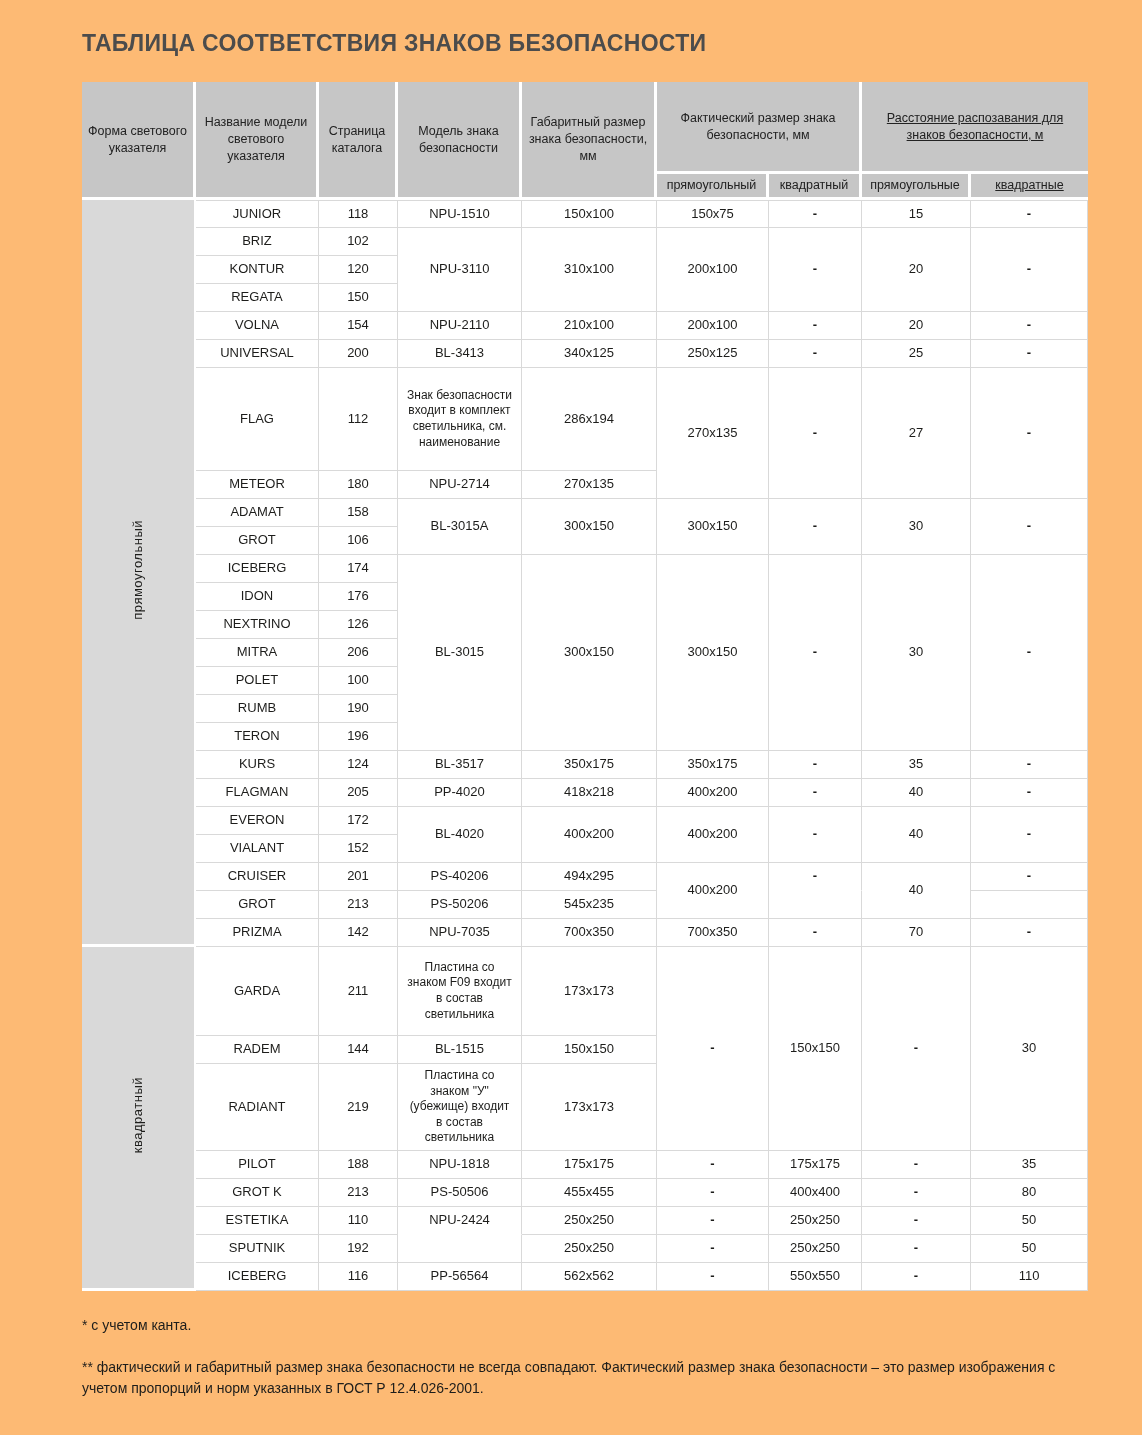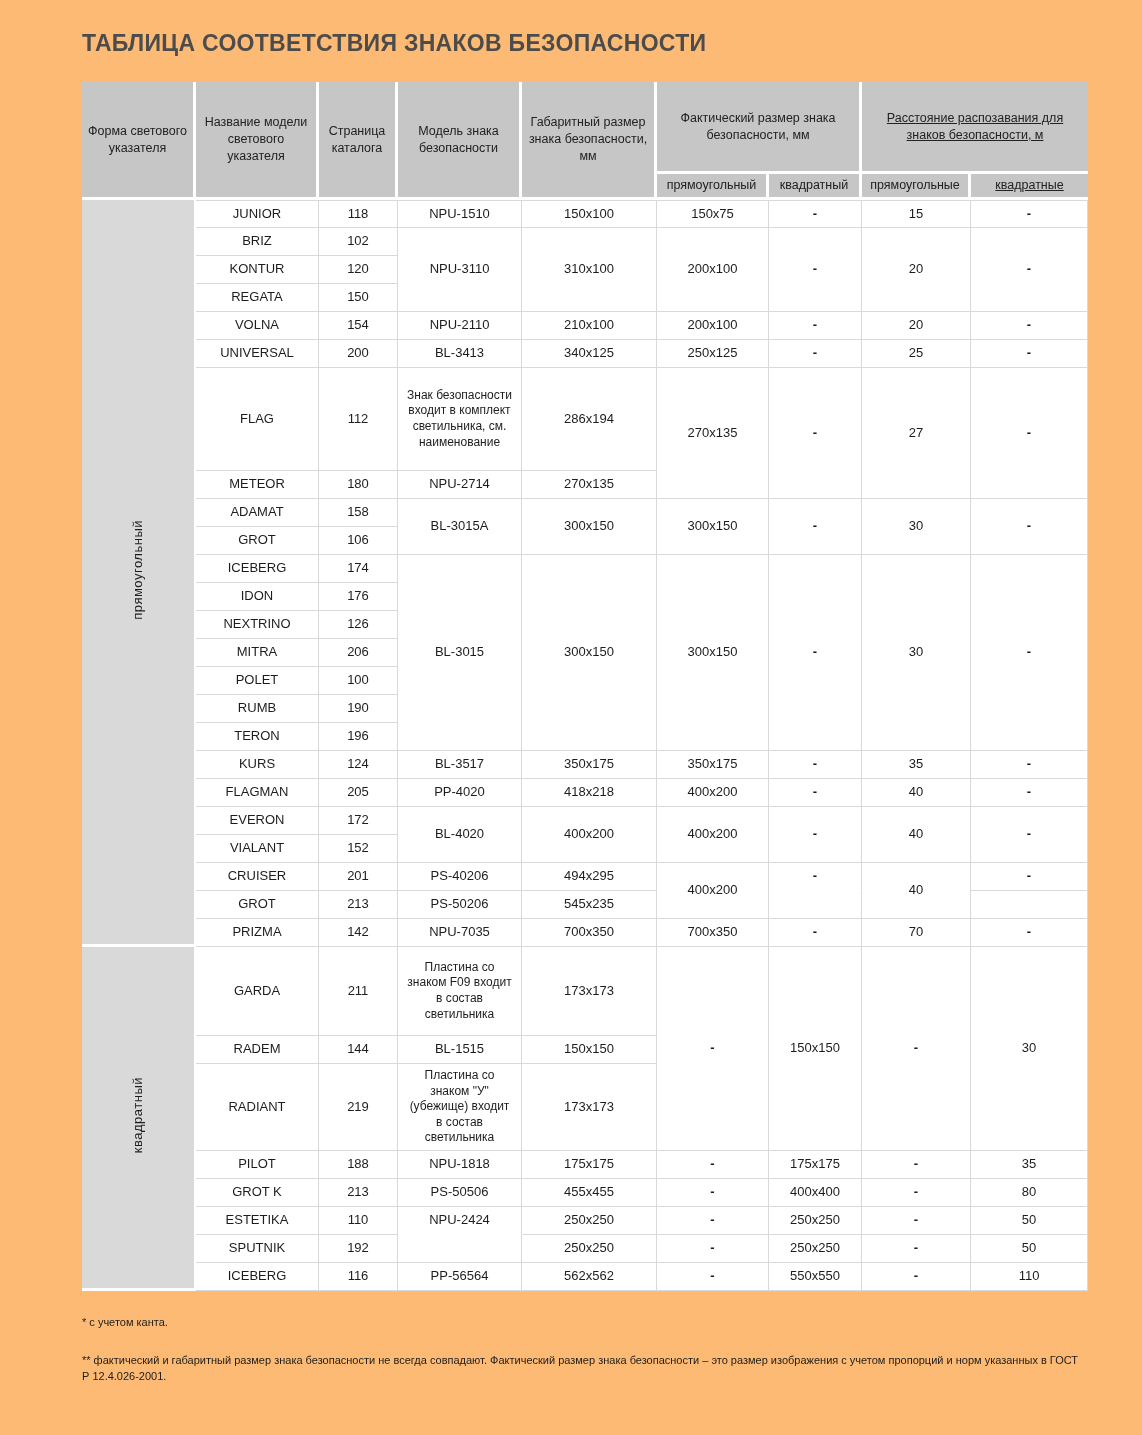--- a/index.html
+++ b/index.html
@@ -35,21 +35,21 @@
     border-bottom: 3px solid #fff; border-top: none !important;
   }
   .t td.side .v {
     writing-mode: vertical-rl; transform: rotate(180deg);
     display: inline-block; font-size: 13px; letter-spacing: 0.5px; color: #1d1d1b;
   }
   .t td.note { font-size: 12px; line-height: 1.3; padding: 4px 8px; }
   .t td.dash { font-weight: 700; }
   .t td.nbb { border-bottom: 1px solid #ffffff; }
   .footnotes { width: 1000px; }
-  .fn { font-size: 11px; line-height: 1.45; margin: 0; color: #1d1d1b; }
+  .fn { font-size: 14px; line-height: 1.45; margin: 0; color: #1d1d1b; }
   .fn-1 { margin-top: 24px; }
   .fn-2 { margin-top: 22px; }
 </style>
 </head>
 <body>
 
 <div class="page">
   <h1 class="title">ТАБЛИЦА СООТВЕТСТВИЯ ЗНАКОВ БЕЗОПАСНОСТИ</h1>
 
   <table class="t">

